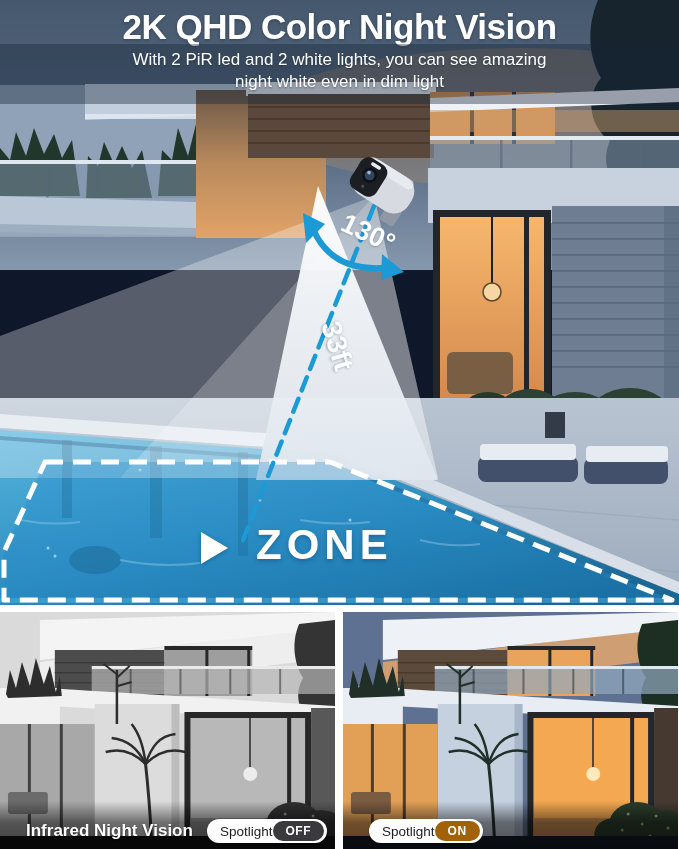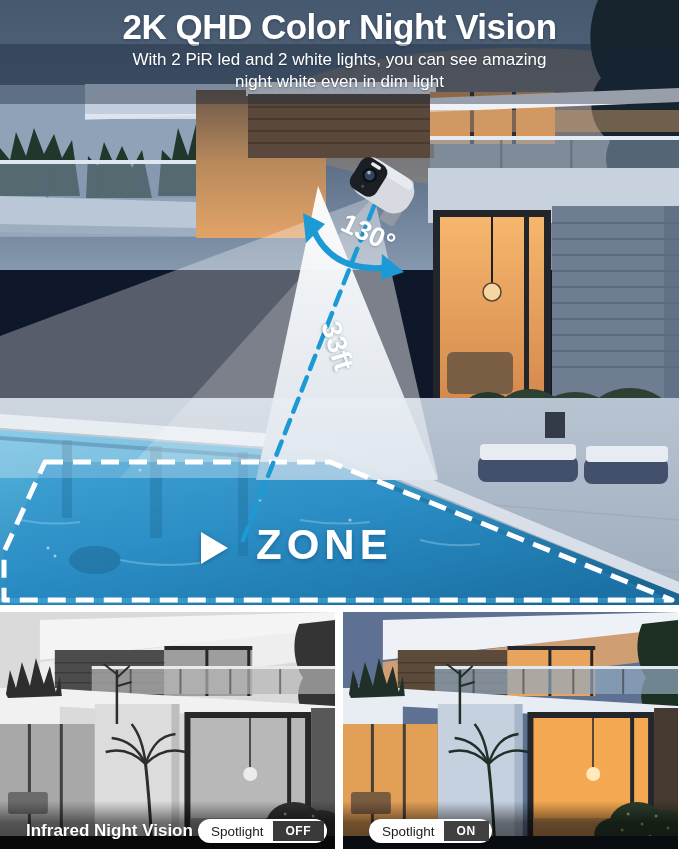--- a/index.html
+++ b/index.html
@@ -33,26 +33,26 @@
   
   .compare{display:flex;width:678px;height:237px;gap:8px;background:#fff;}
   .compare figure{position:relative;margin:0;flex:1;overflow:hidden;}
   .compare svg{display:block;width:100%;height:237px;}
   .label-band{position:absolute;left:0;bottom:0;width:100%;height:48px;
     background:linear-gradient(180deg,rgba(0,0,0,0) 0%,rgba(0,0,0,.50) 45%,rgba(0,0,0,.62) 100%);}
   .label-row{position:absolute;left:0;bottom:6px;width:100%;box-sizing:border-box;
     display:flex;align-items:center;justify-content:space-between;padding:0 8px 0 26px;}
   .caption{color:#fff;font-size:17px;font-weight:bold;text-shadow:0 1px 2px rgba(0,0,0,.6);white-space:nowrap;}
   .pill{display:flex;align-items:center;background:#fff;border-radius:13px;height:24px;
-    padding:0 3px 0 13px;gap:9px;box-shadow:0 1px 2px rgba(0,0,0,.35);}
+    padding:0 3px 0 13px;box-shadow:0 1px 2px rgba(0,0,0,.35);}
   .pill-label{color:#1c1c1e;font-size:13.5px;white-space:nowrap;}
-  .state-badge{border-radius:0;padding:3px 13px;color:#fff;font-size:12px;font-weight:bold;
+  .state-badge{border-radius:10px;padding:3px 13px;color:#fff;font-size:12px;font-weight:bold;
     letter-spacing:.5px;line-height:1.2;}
   .state-off{background:#3a3a3c;}
-  .state-on{background:#404040;}
+  .state-on{background:#a16207;}
   
   .fig-bw{--sky:#dadada;--glow:#efefef;--roof:#f4f4f4;--wood:#4c4c4c;--wood-line:#3a3a3a;
     --win-up:#9e9e9e;--frame:#272727;--rail:#b6b6b6;--rail-top:#e9e9e9;--tree:#343434;
     --wall-bright:#f1f1f1;--wall:#dcdcdc;--wall-shade:#bdbdbd;--plant:#2d2d2d;--glass:#a8a8a8;
     --furn:#6b6b6b;--win-main:#b8b8b8;--pendant:#ececec;--floor:#8f8f8f;--wood2:#585858;
     --bush:#303030;--bush-dot:#8a8a8a;--ground:#141414;}
   
   .fig-color{--sky:#5e7192;--glow:#dba470;--roof:#eef1f6;--wood:#5c4a3b;--wood-line:#483a2e;
     --win-up:#e8a35c;--frame:#23262b;--rail:#93a9bf;--rail-top:#dfe8f1;--tree:#1c2f22;
     --wall-bright:#e8edf4;--wall:#c6d1e0;--wall-shade:#a8b6c9;--plant:#203028;--glass:#e2a057;

